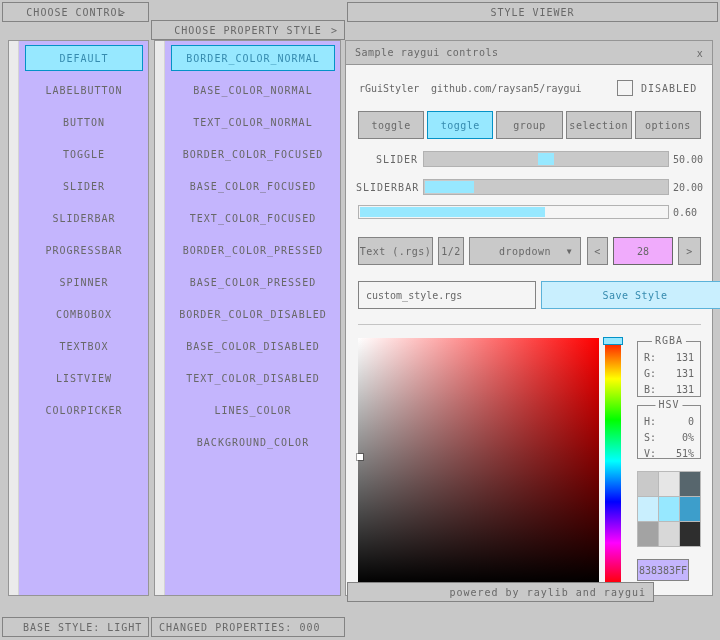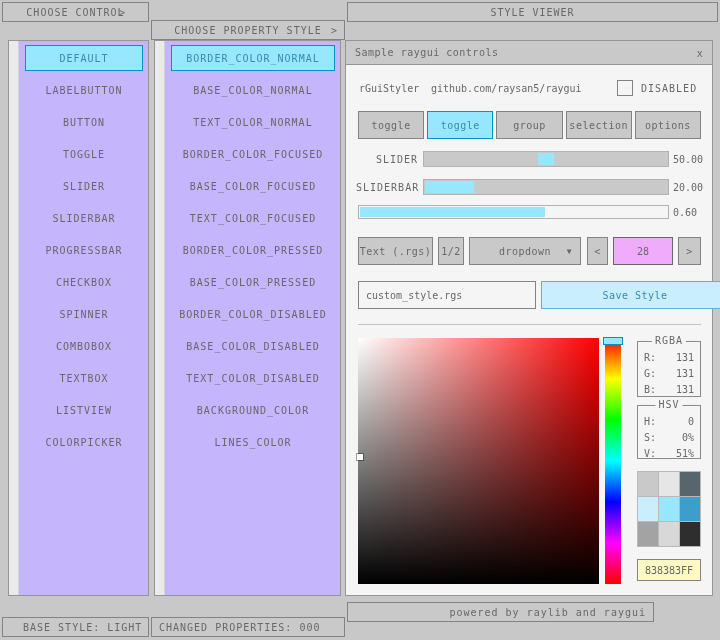--- a/index.html
+++ b/index.html
@@ -18,21 +18,21 @@
     display: flex; align-items: center; justify-content: center; letter-spacing: 1px;
   }
   #seg-1 { left: 2px;  top: 2px; width: 147px; }
   #seg-2 { left: 151px; top: 2px; width: 194px; margin-top: 18px; }
   #seg-3 { left: 347px; top: 2px; width: 371px; }
   .seg .arrow { position: absolute; }
   #seg-1 .arrow { right: 22px; }
   #seg-2 .arrow { right: 6px; }
   #st-1 { left: 2px;  top: 617px; width: 147px; justify-content: flex-start; padding-left: 20px; }
   #st-2 { left: 151px; top: 617px; width: 194px; justify-content: flex-start; padding-left: 7px; }
-  #st-3 { left: 347px; top: 602px; width: 307px; justify-content: flex-end; padding-right: 7px; }
+  #st-3 { left: 347px; top: 582px; width: 307px; justify-content: flex-end; padding-right: 7px; }
 
   
   .panel { position: absolute; top: 40px; height: 556px; background: #c4b5fd; border: 1px solid #959595; }
   #controls-panel   { left: 8px;   width: 141px; }
   #properties-panel { left: 154px; width: 187px; }
   .scrollstrip { position: absolute; left: 0; top: 0; bottom: 0; width: 10px; background: #ebebeb; border-right: 1px solid #d4d4d4; }
   .list-items { position: absolute; left: 11px; right: 0; top: 0; bottom: 0; padding-top: 4px; overflow: hidden; }
   .list-item {
     height: 26px; margin: 0 5px 6px 5px; border: 1px solid transparent;
     display: flex; align-items: center; justify-content: center; letter-spacing: 1px; cursor: pointer;
@@ -114,21 +114,21 @@
   }
   .kv-rows { padding-top: 7px; }
   .kv-row { display: flex; justify-content: space-between; align-items: center; height: 16px; padding: 0 6px; }
 
   #swatch-grid {
     left: 291px; top: 430px; padding: 1px; background: #b9b9b9;
     display: grid; grid-template-columns: repeat(3, 20px); grid-auto-rows: 24px; gap: 1px;
   }
   .swatch { cursor: pointer; }
 
-  #hex-box { left: 291px; top: 518px; width: 64px; height: 22px; background: #fef9c3; border: 1px solid #838383; display: flex; align-items: center; justify-content: center; cursor: text; }
+  #hex-box { left: 291px; top: 518px; width: 52px; height: 22px; background: #c4b5fd; border: 1px solid #838383; display: flex; align-items: center; justify-content: center; cursor: text; }
 </style>
 </head>
 <body>
 
 <div class="app">
 
   <div class="seg" id="seg-1">
     <span>CHOOSE CONTROL</span>
     <span class="arrow">&gt;</span>
   </div>
@@ -143,21 +143,20 @@
   <div class="panel" id="controls-panel">
     <div class="scrollstrip"></div>
     <div class="list-items" id="controls-items">
         <div class="list-item selected">DEFAULT</div>
         <div class="list-item">LABELBUTTON</div>
         <div class="list-item">BUTTON</div>
         <div class="list-item">TOGGLE</div>
         <div class="list-item">SLIDER</div>
         <div class="list-item">SLIDERBAR</div>
         <div class="list-item">PROGRESSBAR</div>
-        <div class="list-item">CHECKBOX</div>
         <div class="list-item">SPINNER</div>
         <div class="list-item">COMBOBOX</div>
         <div class="list-item">TEXTBOX</div>
         <div class="list-item">LISTVIEW</div>
         <div class="list-item">COLORPICKER</div>
       </div>
   </div>
 
   <div class="panel" id="properties-panel">
     <div class="scrollstrip"></div>
@@ -166,22 +165,22 @@
         <div class="list-item">BASE_COLOR_NORMAL</div>
         <div class="list-item">TEXT_COLOR_NORMAL</div>
         <div class="list-item">BORDER_COLOR_FOCUSED</div>
         <div class="list-item">BASE_COLOR_FOCUSED</div>
         <div class="list-item">TEXT_COLOR_FOCUSED</div>
         <div class="list-item">BORDER_COLOR_PRESSED</div>
         <div class="list-item">BASE_COLOR_PRESSED</div>
         <div class="list-item">BORDER_COLOR_DISABLED</div>
         <div class="list-item">BASE_COLOR_DISABLED</div>
         <div class="list-item">TEXT_COLOR_DISABLED</div>
+        <div class="list-item">LINES_COLOR</div>
         <div class="list-item">BACKGROUND_COLOR</div>
-        <div class="list-item">LINES_COLOR</div>
       </div>
   </div>
 
   <div id="viewer-window">
     <div class="titlebar">
       <span>Sample raygui controls</span>
       <span class="close-btn">x</span>
     </div>
 
     <span class="abs" id="brand">rGuiStyler</span>

